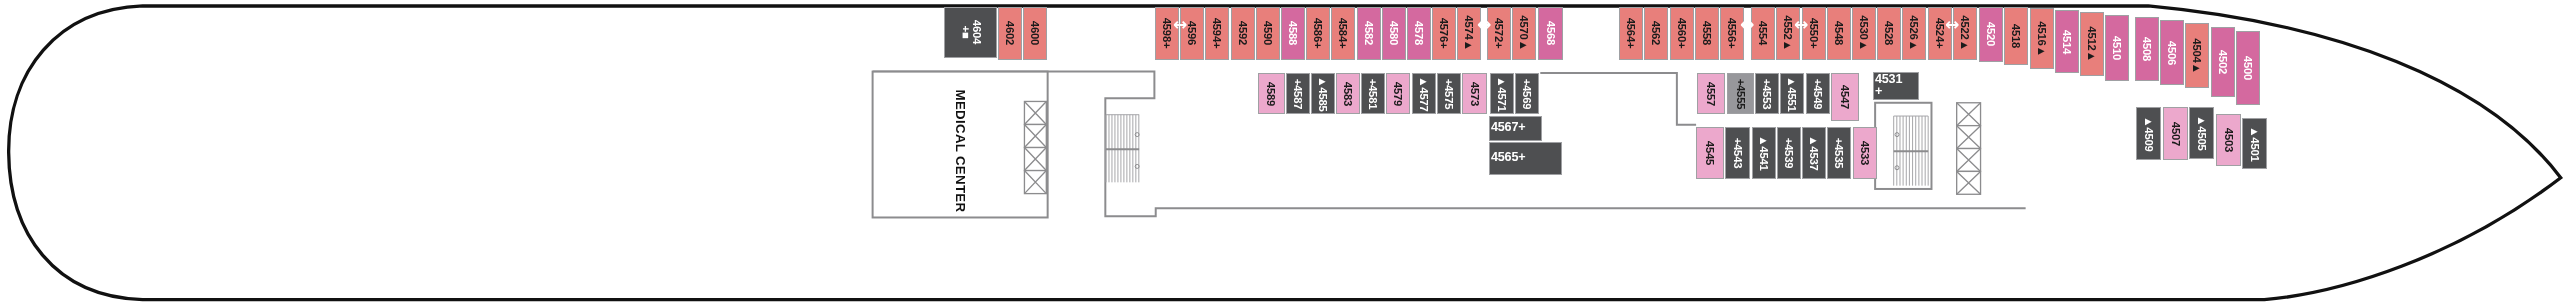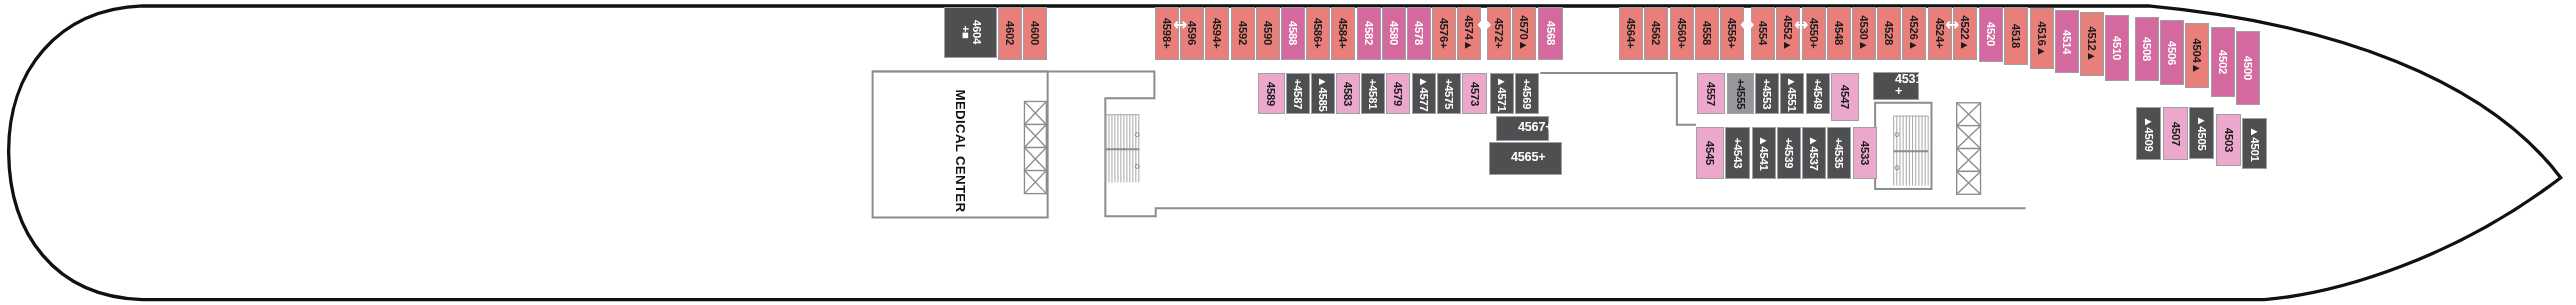--- a/index.html
+++ b/index.html
@@ -7,21 +7,21 @@
          font-family:"Liberation Sans","DejaVu Sans",sans-serif;}
   #blueprint{position:absolute;left:0;top:0;}
   #cabins{position:absolute;left:0;top:0;width:100%;height:100%;}
   .cabin{position:absolute;box-sizing:border-box;border:0.7px solid #9FA0A3;z-index:3;}
   .cabin .rot{position:absolute;left:50%;top:50%;
               transform:translate(-50%,-50%) rotate(90deg);
               white-space:nowrap;display:flex;flex-direction:column;align-items:center;
               font-weight:bold;font-size:11.3px;line-height:0.95;letter-spacing:-0.2px;}
   .cabin .flat{position:absolute;left:0;top:0;right:0;bottom:0;
                display:flex;flex-direction:column;justify-content:center;
-               padding-left:21px;font-weight:bold;font-size:12.6px;line-height:0.95;
+               padding-left:1px;font-weight:bold;font-size:12.6px;line-height:0.95;
                letter-spacing:-0.2px;}
   .s{background:#E87F7B;color:#1b1b1b;}
   .m{background:#D4699F;color:#ffffff;}
   .p{background:#ECA8CC;color:#1b1b1b;}
   .d{background:#4E4F51;color:#ffffff;}
   .g{background:#97979B;color:#1b1b1b;}
   .arrow{position:absolute;transform:translate(-50%,-50%);color:#ffffff;
          font-weight:bold;font-size:17px;z-index:6;line-height:1;
          font-family:"DejaVu Sans",sans-serif;}
   #medlabel{position:absolute;left:960px;top:151px;
@@ -356,21 +356,21 @@
       <div class="cabin d" style="left: 1490px; top: 73px; width: 24px; height: 41px;">
         <div class="rot">
           <div>▲4571</div>
         </div>
       </div>
       <div class="cabin d" style="left: 1515px; top: 73px; width: 24px; height: 41px;">
         <div class="rot">
           <div>+4569</div>
         </div>
       </div>
-      <div class="cabin d" style="left: 1489px; top: 116px; width: 53px; height: 24.5px; margin-left: 7px;">
+      <div class="cabin d" style="left: 1489px; top: 116px; width: 53px; height: 24.5px;">
         <div class="flat">
           <div>4567+</div>
         </div>
       </div>
       <div class="cabin d" style="left: 1489px; top: 142px; width: 73px; height: 32.5px;">
         <div class="flat">
           <div>4565+</div>
         </div>
       </div>
       <div class="cabin p" style="left: 1697px; top: 73px; width: 28px; height: 41px;">

